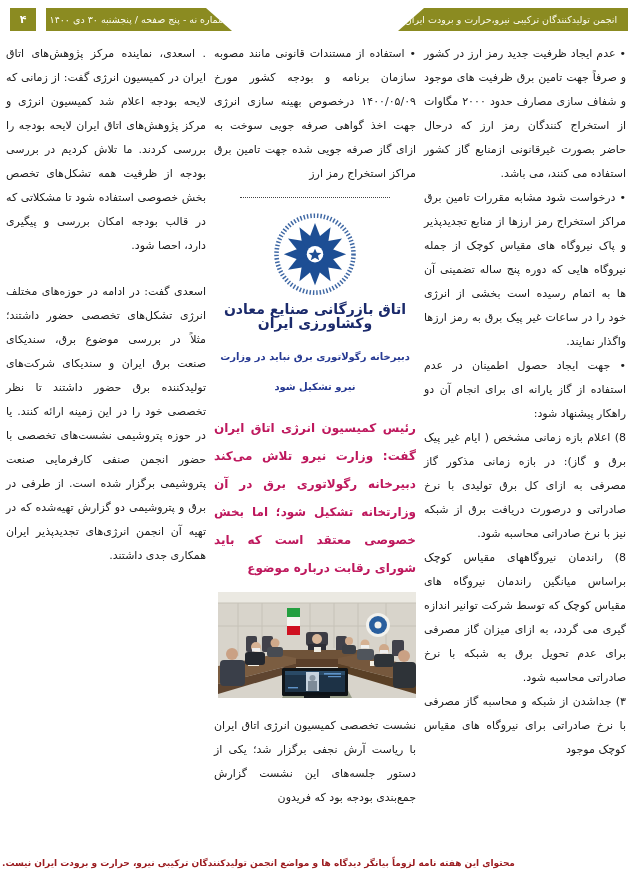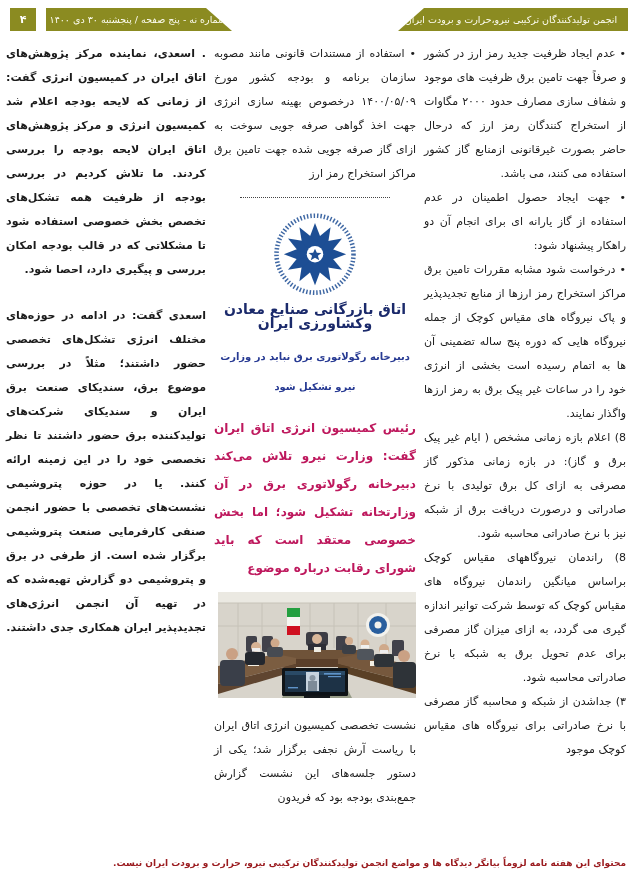--- a/index.html
+++ b/index.html
@@ -34,21 +34,21 @@
   .pagenum {
     position:absolute; top:8px; left:10px; width:26px; height:23px;
     background:#8b8b21; color:#ffffff; font-size:11px; font-weight:bold;
     text-align:center; line-height:23px;
   }
 
   
   .col { position:absolute; top:42px; }
   .col-right  { right:6px;   width:202px; }
   .col-mid    { right:216px; width:202px; }
-  .col-left   { right:426px; width:200px;font-weight:bold; }
+  .col-left   { right:426px; width:200px; }
 
   .body-text {
     font-size:11px; line-height:24px; color:#1b1b1b;
     text-align:justify;
   }
   .col-left .para { margin-bottom:22px; }
   .col-left .para-3 { margin-top:26px; }
 
   
   .dotted-sep {
@@ -69,42 +69,42 @@
     margin-top:12px; font-size:12px; font-weight:bold;
     color:#be185d; text-align:justify; line-height:28px;
   }
   .photo {
     margin-top:10px; width:198px; height:106px; overflow:hidden;
   }
   .after-photo { margin-top:16px; }
 
   
   .footer {
-    position:absolute; top:856px; right:6px; left:21px;
+    position:absolute; top:856px; right:6px; left:2px;
     font-size:9px; font-weight:bold; color:#9b1c20;
-    text-align:right; line-height:14px;
+    text-align:left; line-height:14px;
   }
 </style>
 </head>
 <body>
 
 <div class="page">
 
   <div class="banner banner-assoc">
     <span>انجمن تولیدکنندگان ترکیبی نیرو،حرارت و برودت ایران</span>
   </div>
   <div class="banner banner-issue">
     <span>شماره نه - پنج صفحه / پنجشنبه ۳۰ دی ۱۴۰۰</span>
   </div>
   <div class="pagenum">۴</div>
 
   <div class="col col-right">
     <div class="body-text">• عدم ایجاد ظرفیت جدید رمز ارز در کشور و صرفاً جهت تامین برق ظرفیت های موجود و شفاف سازی مصارف حدود ۲۰۰۰ مگاوات از استخراج کنندگان رمز ارز که درحال حاضر بصورت غیرقانونی ازمنابع گاز کشور استفاده می کنند، می باشد.</div>
+    <div class="body-text">• درخواست شود مشابه مقررات تامین برق مراکز استخراج رمز ارزها از منابع تجدیدپذیر و پاک نیروگاه های مقیاس کوچک از جمله نیروگاه هایی که دوره پنج ساله تضمینی آن ها به اتمام رسیده است بخشی از انرژی خود را در ساعات غیر پیک برق به رمز ارزها واگذار نمایند.</div>
     <div class="body-text">• جهت ایجاد حصول اطمینان در عدم استفاده از گاز یارانه ای برای انجام آن دو راهکار پیشنهاد شود:</div>
-    <div class="body-text">• درخواست شود مشابه مقررات تامین برق مراکز استخراج رمز ارزها از منابع تجدیدپذیر و پاک نیروگاه های مقیاس کوچک از جمله نیروگاه هایی که دوره پنج ساله تضمینی آن ها به اتمام رسیده است بخشی از انرژی خود را در ساعات غیر پیک برق به رمز ارزها واگذار نمایند.</div>
     <div class="body-text">8) اعلام بازه زمانی مشخص ( ایام غیر پیک برق و گاز): در بازه زمانی مذکور گاز مصرفی به ازای کل برق تولیدی با نرخ صادراتی و درصورت دریافت برق از شبکه نیز با نرخ صادراتی محاسبه شود.</div>
     <div class="body-text">8) راندمان نیروگاههای مقیاس کوچک براساس میانگین راندمان نیروگاه های مقیاس کوچک که توسط شرکت توانیر اندازه گیری می گردد، به ازای میزان گاز مصرفی برای عدم تحویل برق به شبکه با نرخ صادراتی محاسبه شود.</div>
     <div class="body-text">۳) جداشدن از شبکه و محاسبه گاز مصرفی با نرخ صادراتی برای نیروگاه های مقیاس کوچک موجود</div>
   </div>
 
   <div class="col col-mid">
     <div class="body-text">• استفاده از مستندات قانونی مانند مصوبه سازمان برنامه و بودجه کشور مورخ ۱۴۰۰/۰۵/۰۹ درخصوص بهینه سازی انرژی جهت اخذ گواهی صرفه جویی سوخت به ازای گاز صرفه جویی شده جهت تامین برق مراکز استخراج رمز ارز</div>
 
     <div class="dotted-sep"></div>
 

